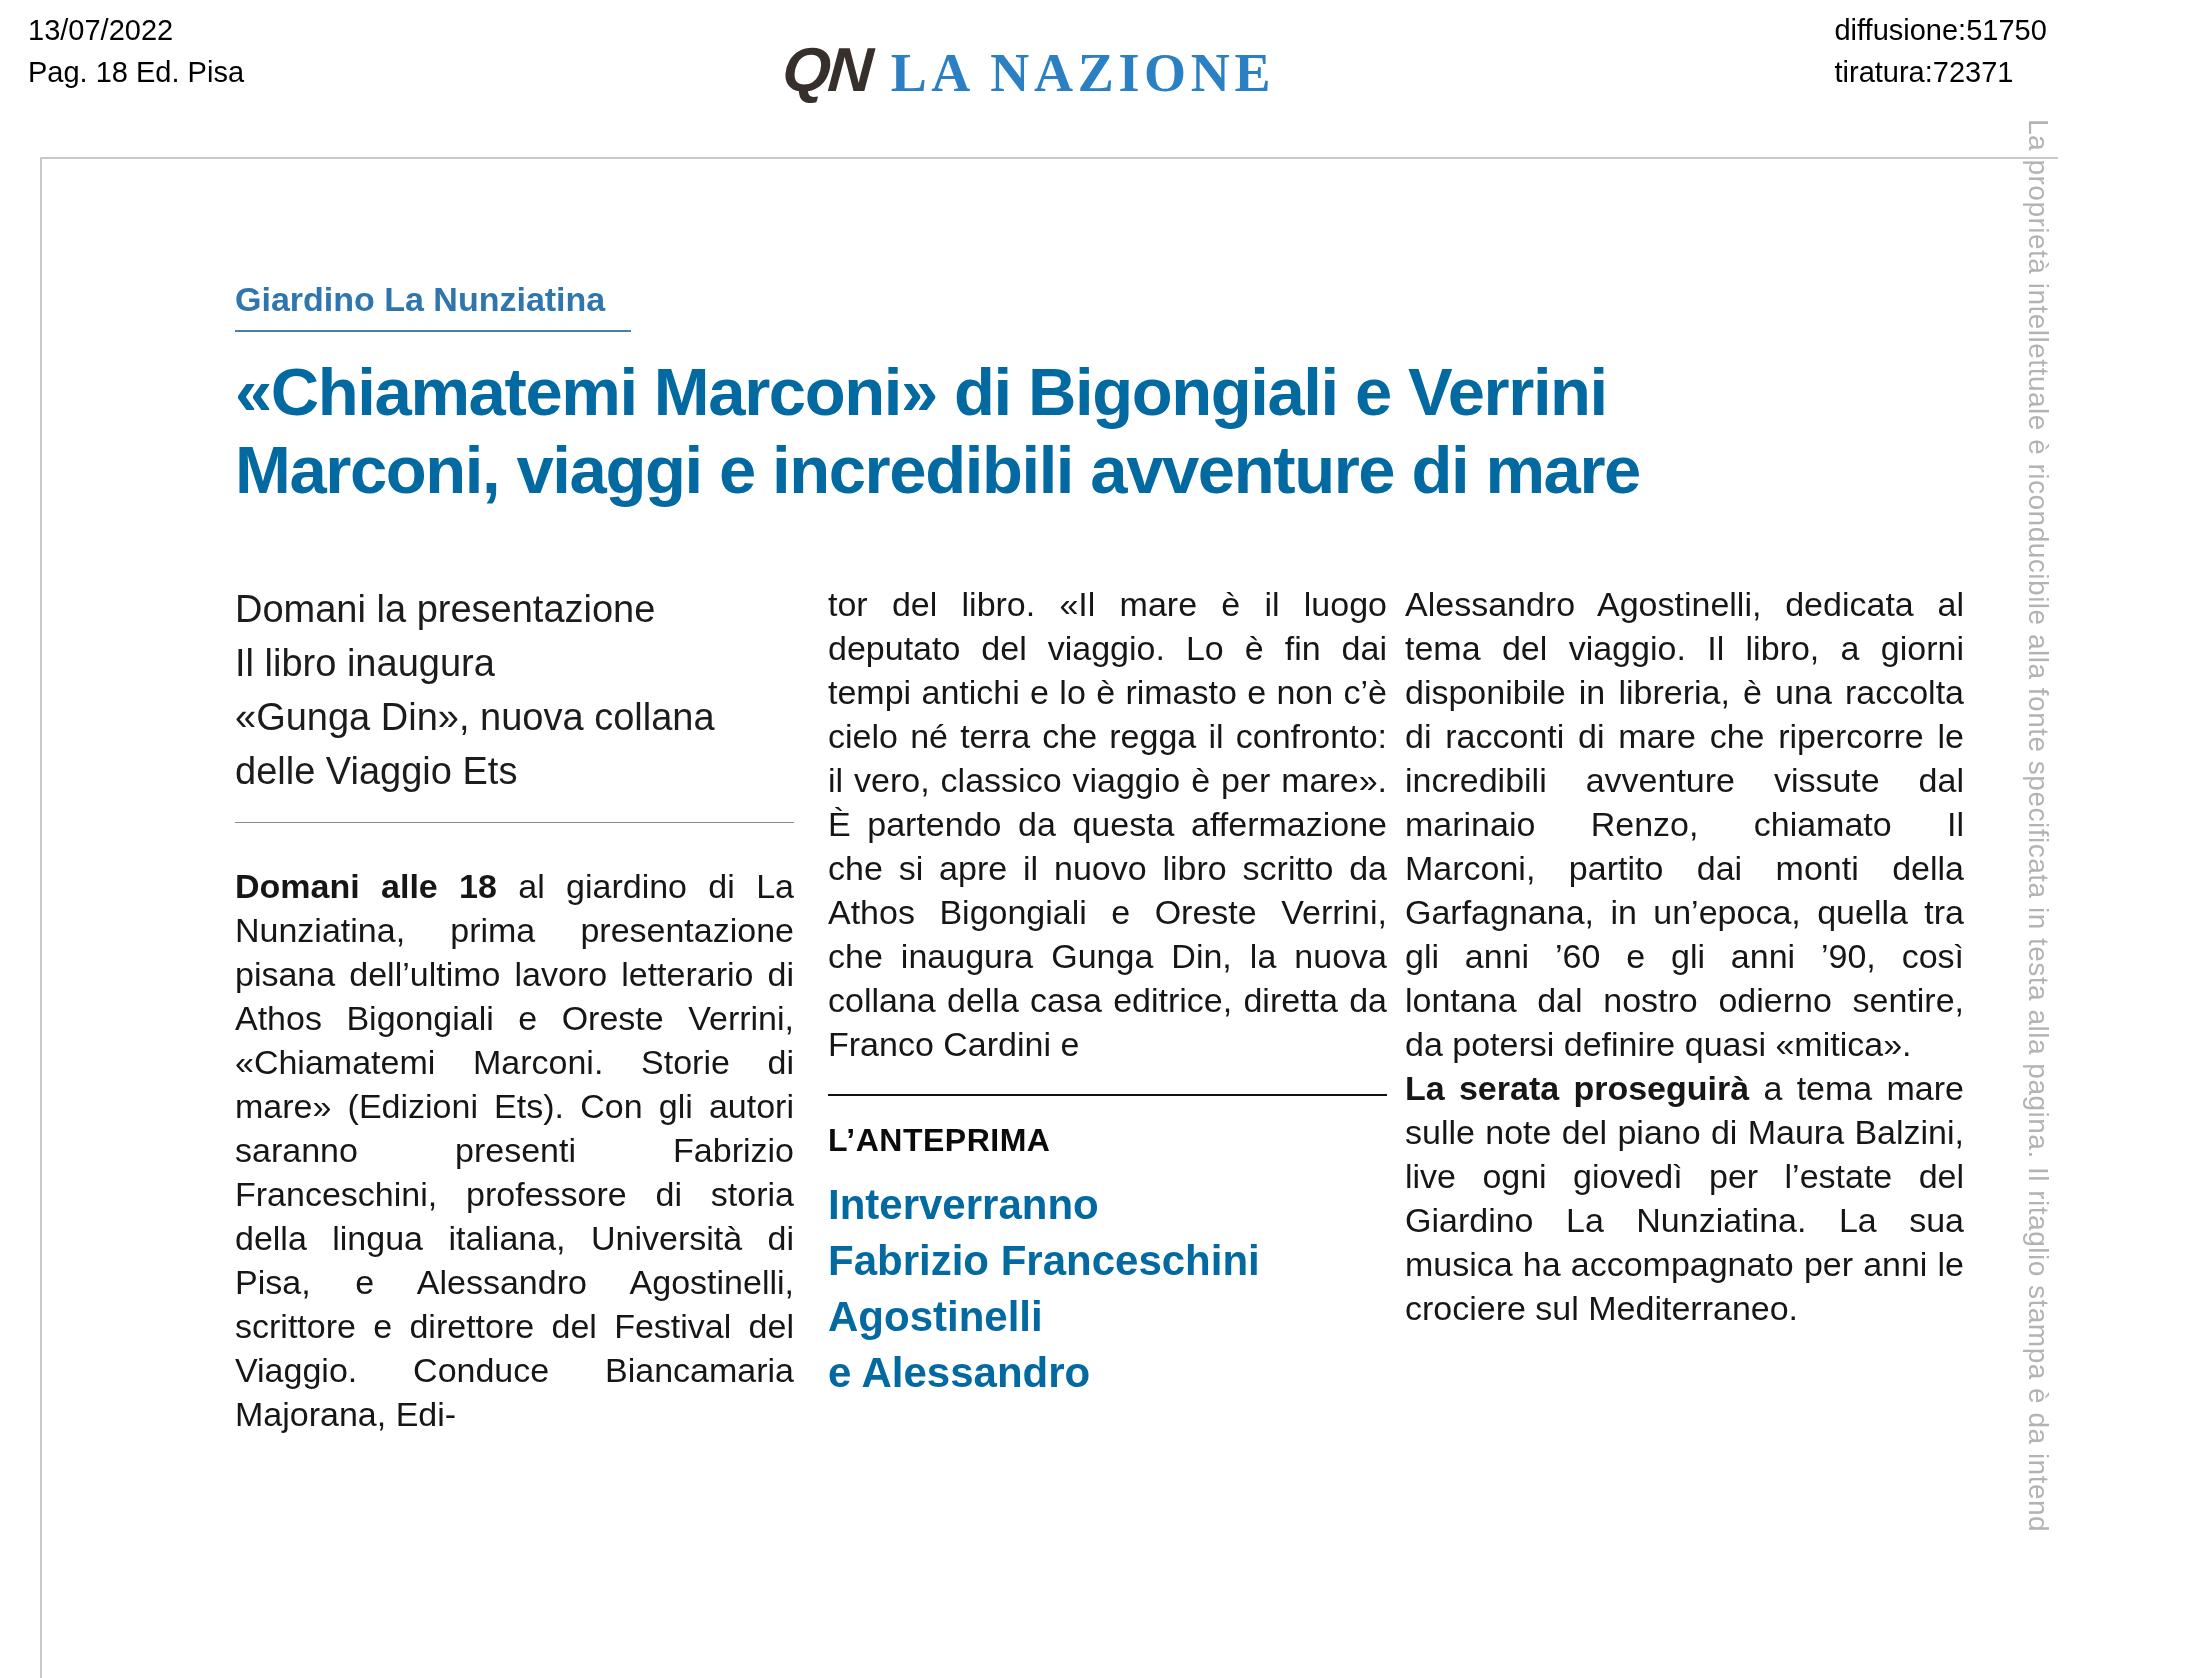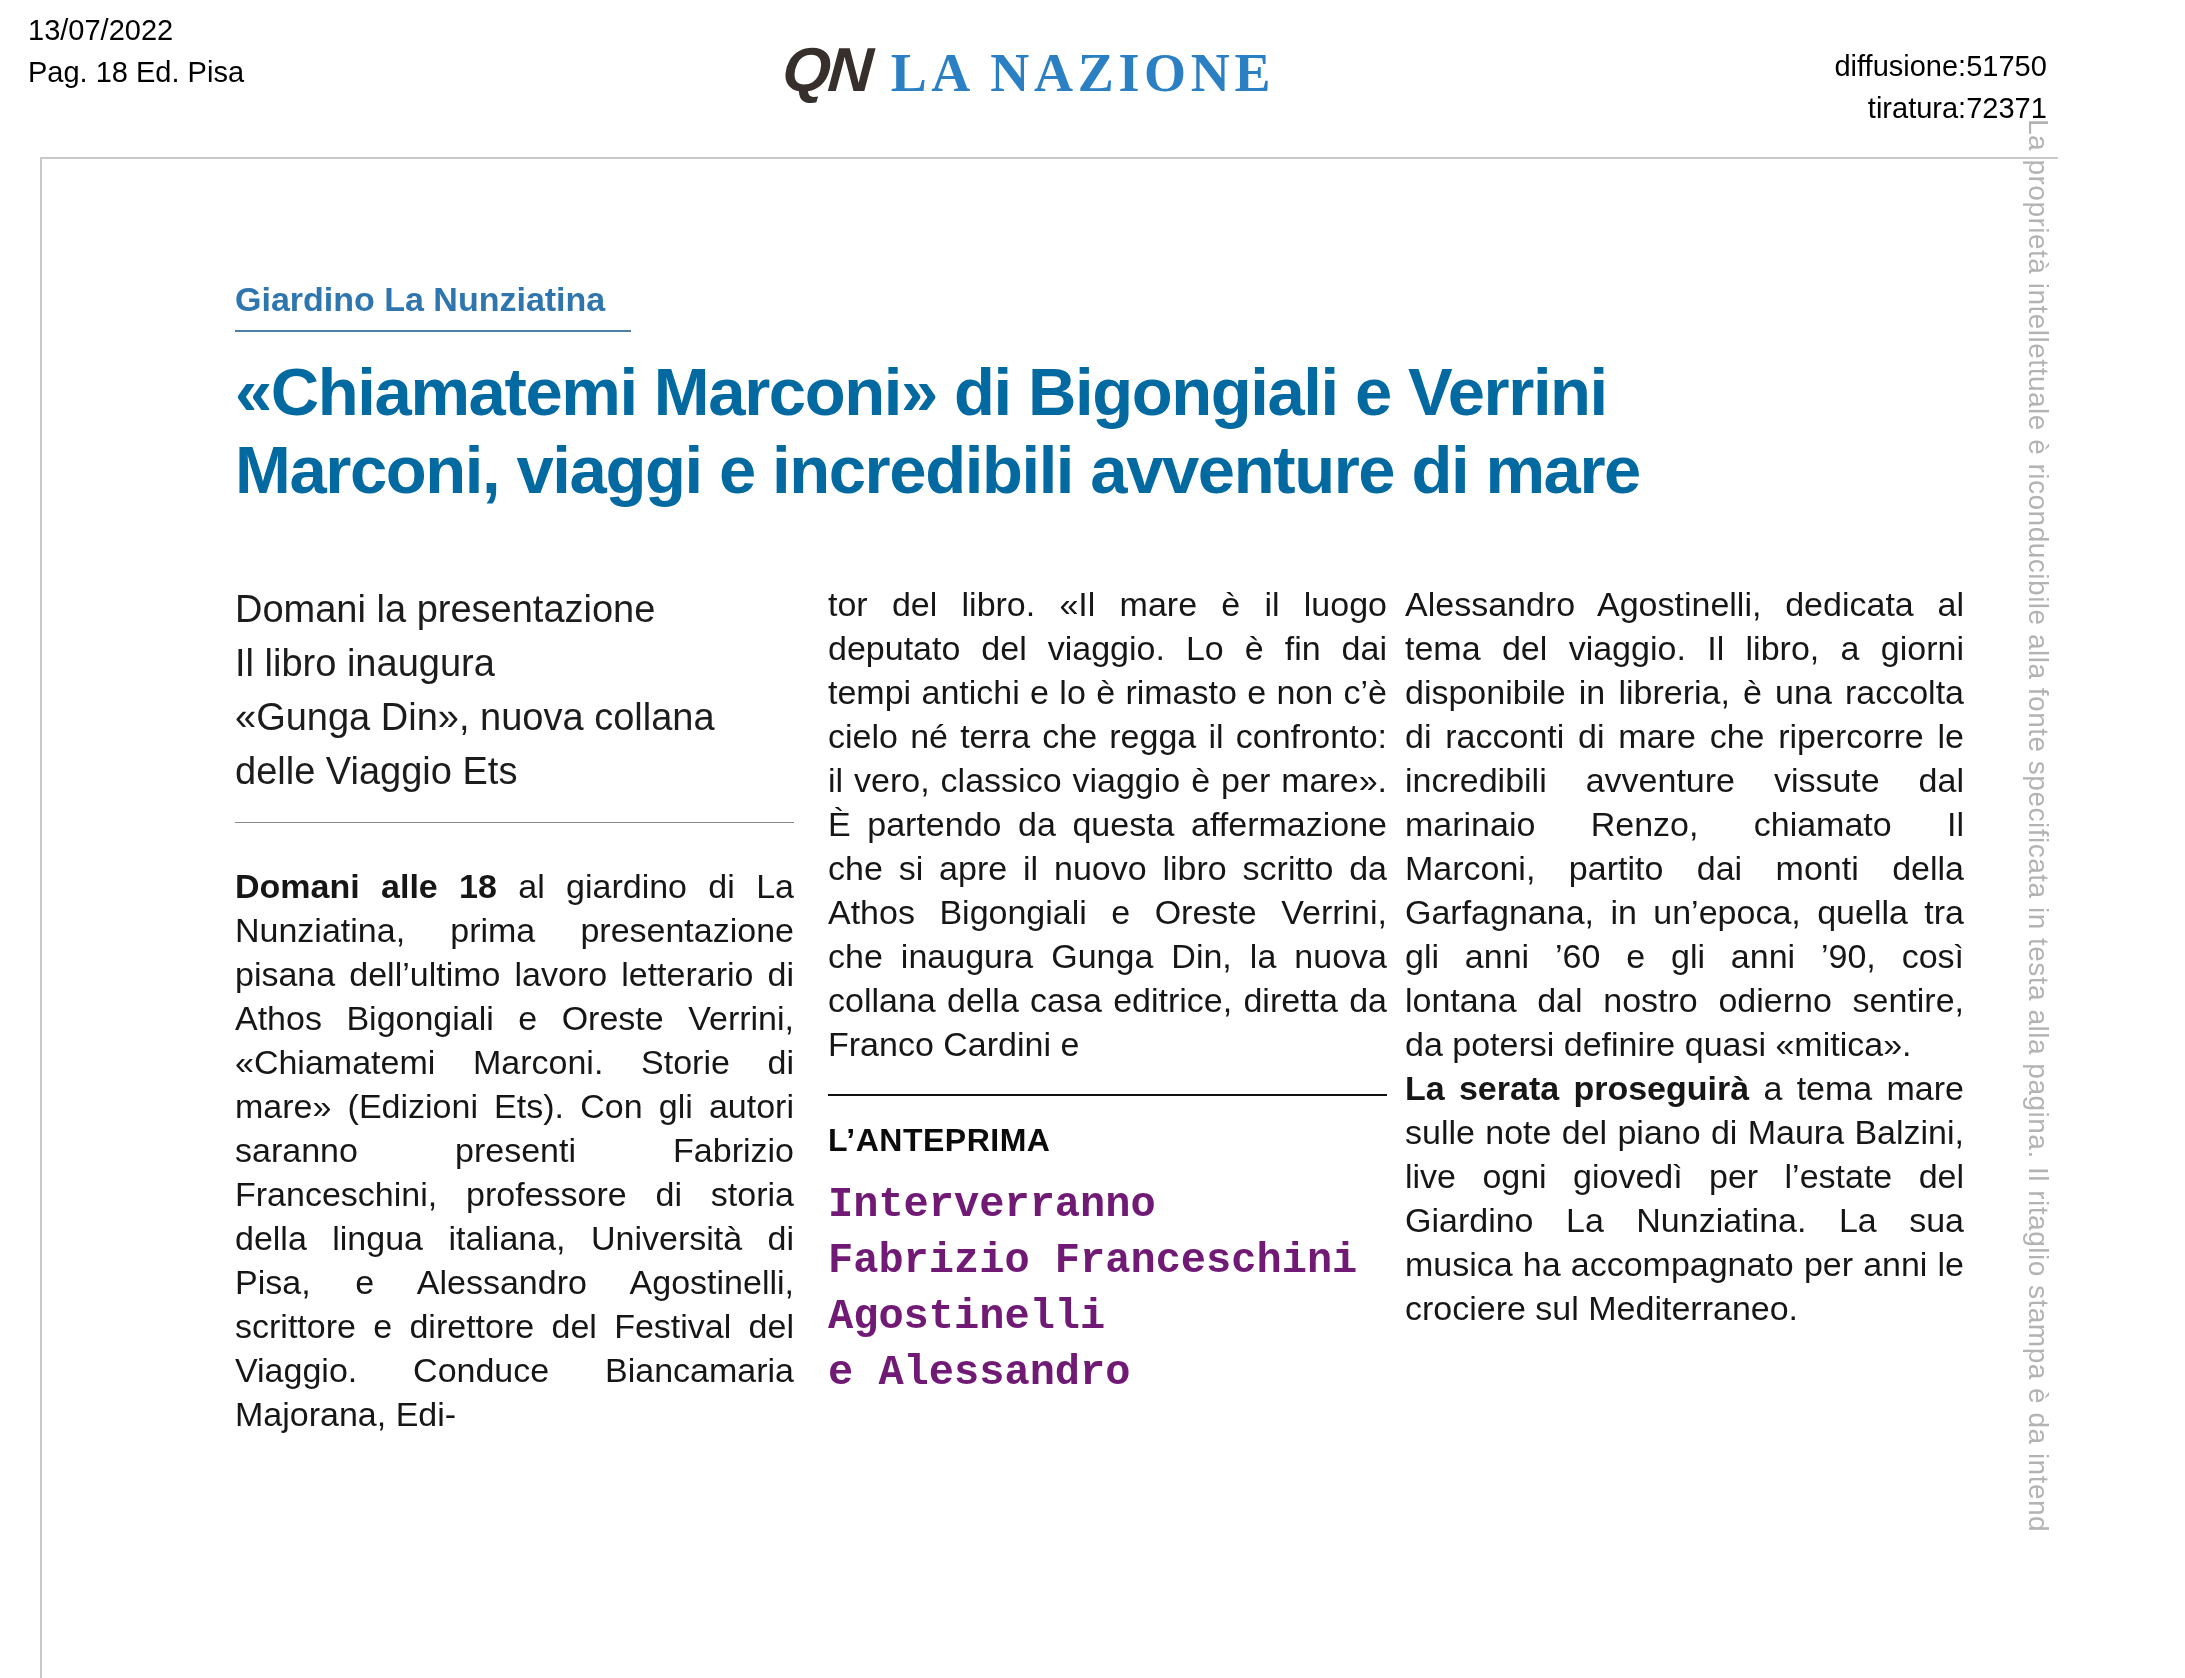--- a/index.html
+++ b/index.html
@@ -13,21 +13,21 @@
     color: #111111;
   }
 
   
   .header-left {
     position: absolute; left: 28px; top: 9.3px;
     font-size: 29px; line-height: 42px; color: #000;
   }
   .header-right {
     position: absolute; right: 11.2px; top: 9.3px;
-    font-size: 29px; line-height: 42px; color: #000; text-align: right; margin-top: 36px;
+    font-size: 29px; line-height: 42px; color: #000; 
   }
   .masthead {
     position: absolute; left: 50%; top: 5.6px; transform: translateX(-50%);
     display: flex; align-items: baseline; gap: 20.5px; white-space: nowrap;
   }
   .masthead .qn {
     font-family: "Liberation Sans", sans-serif;
     font-weight: 900; font-style: italic;
     font-size: 62px; letter-spacing: -2.8px;
     color: #362f2b; transform: skewX(-4deg);
@@ -81,21 +81,21 @@
   .rule-black {
     border: none; border-top: 2.8px solid #111;
     margin: 28px 0 0 0; width: 100%;
   }
   .anteprima-label {
     margin-top: 22.4px;
     font-size: 32px; font-weight: 800; letter-spacing: 0.5px; color: #0b0b0b;
   }
   .anteprima-names {
     margin-top: 15px;
-    font-size: 42px; line-height: 56px; font-weight: 700; color: #701a75; font-family: Liberation Mono, monospace;
+    font-size: 42px; line-height: 56px; font-weight: 700; color: #0369a1;
   }
   .anteprima-names div { white-space: nowrap; }
 
   
   .disclaimer {
     position: absolute; right: 3.7px; top: 119px; height: 1559px;
     writing-mode: vertical-rl; text-orientation: mixed;
     font-size: 28px; letter-spacing: 0.5px; color: #b3b3b3;
     overflow: hidden; white-space: nowrap;
   }

